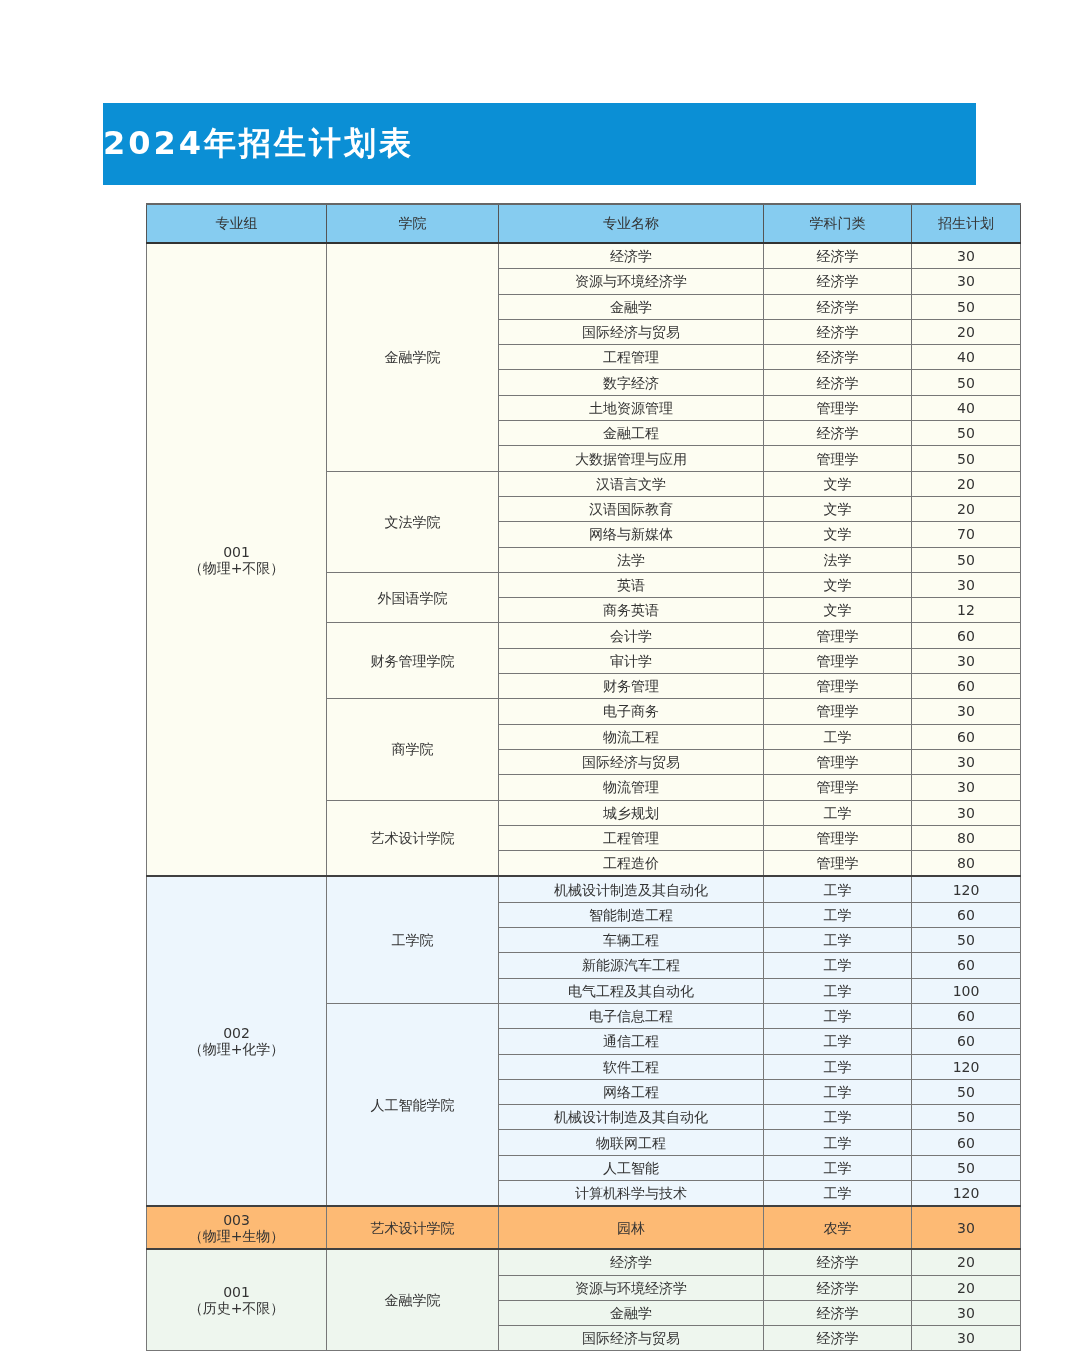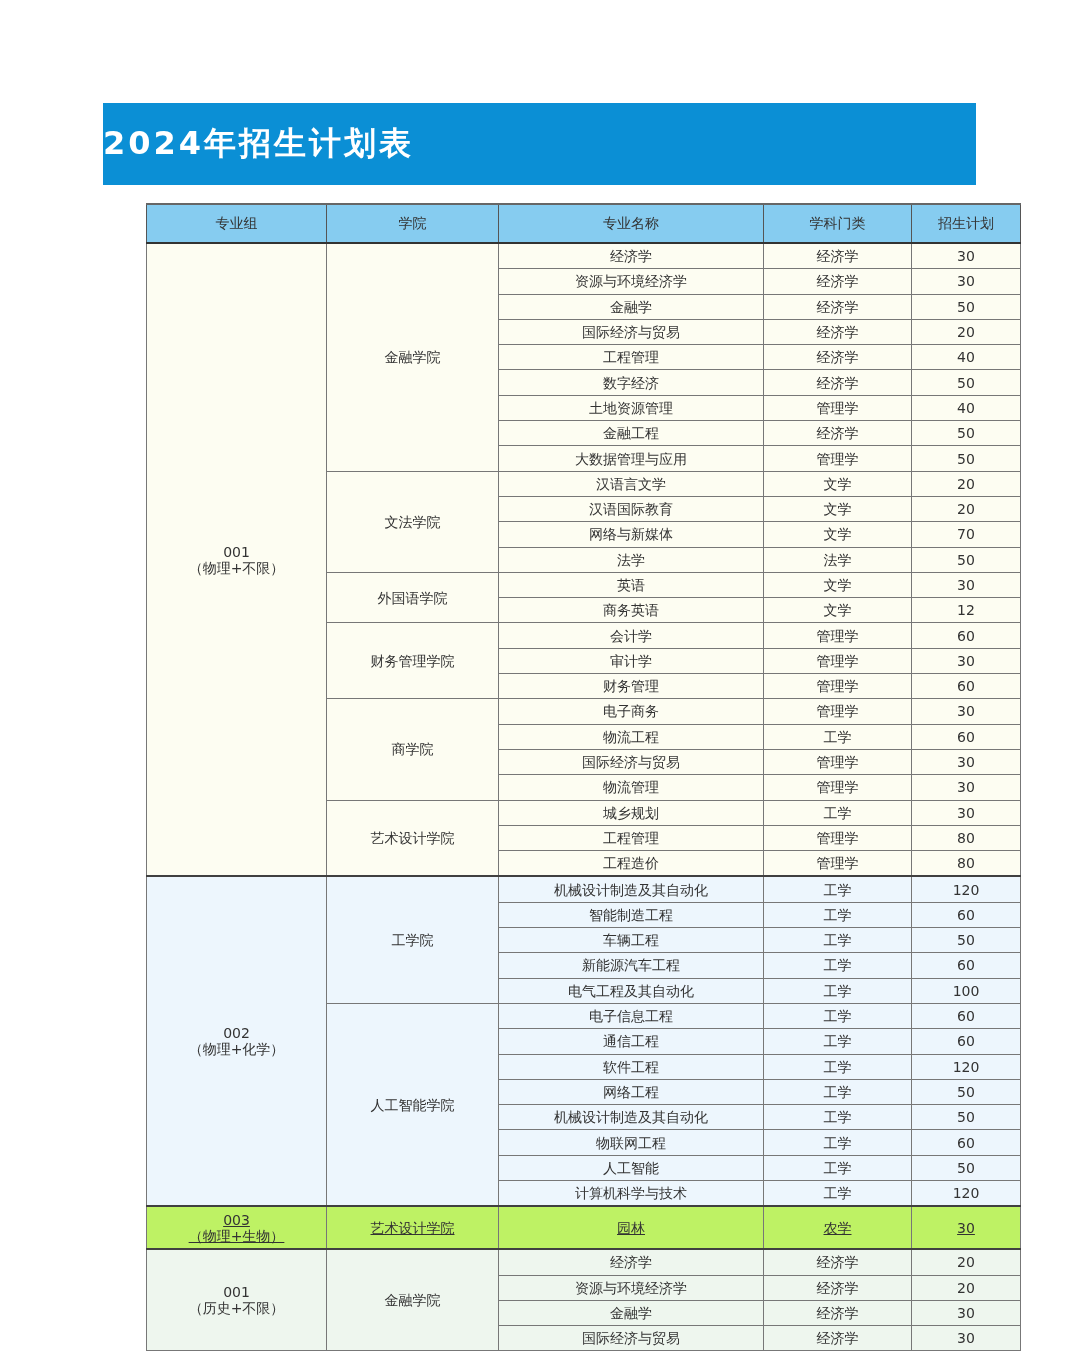--- a/index.html
+++ b/index.html
@@ -10,21 +10,21 @@
   .banner-title { color:#ffffff; font-size:32px; letter-spacing:3px; font-weight:bold; }
   table.plan { position:absolute; left:103px; top:203px; width:874px;
                border-collapse:collapse; table-layout:fixed;margin-left:43px; }
   table.plan th, table.plan td { border:1px solid #555; text-align:center; vertical-align:middle;
                font-size:14px; padding:0; color:#333; }
   table.plan th { background:#86ccf0; height:37px; font-weight:normal; font-size:14px; border-bottom:2px solid #333; border-top:2px solid #666; }
   table.plan td { height:24.3px; line-height:16px; border-color:#777; }
   col.c1 { width:180px; } col.c2 { width:172px; } col.c3 { width:265px; } col.c4 { width:148px; } col.c5 { width:109px; }
   tr.g1 td { background:#fdfdf2; }
   tr.g2 td { background:#edf6fd; }
-  tr.g3 td { background:#bef264; height:41px;text-decoration:underline; }
+  tr.g3 td { background:#fdba74; height:41px; }
   tr.g4 td { background:#eef6ee; }
   td.grp, td.col { border-color:#444; }
   tr.gstart td { border-top:2px solid #404040; }
   .grp-code, .grp-sub { display:block; }
 </style>
 </head>
 <body>
 
 <div class="banner">
   <span class="banner-title">2024年招生计划表</span>

